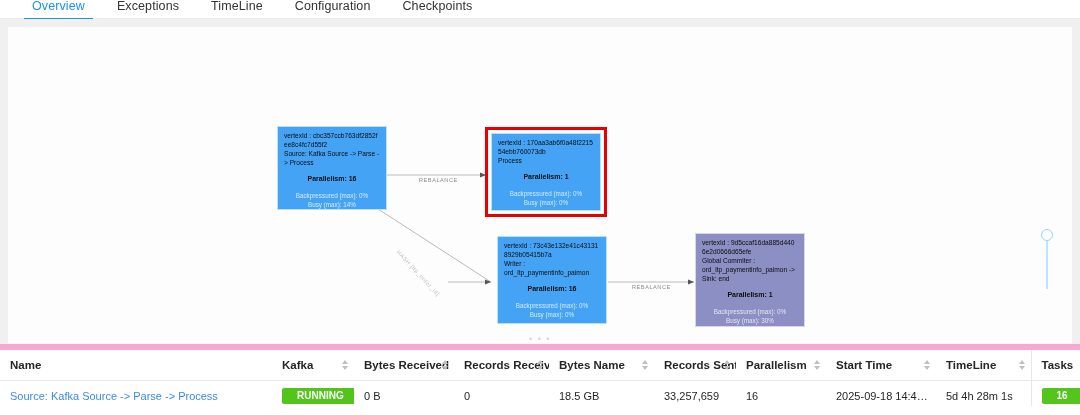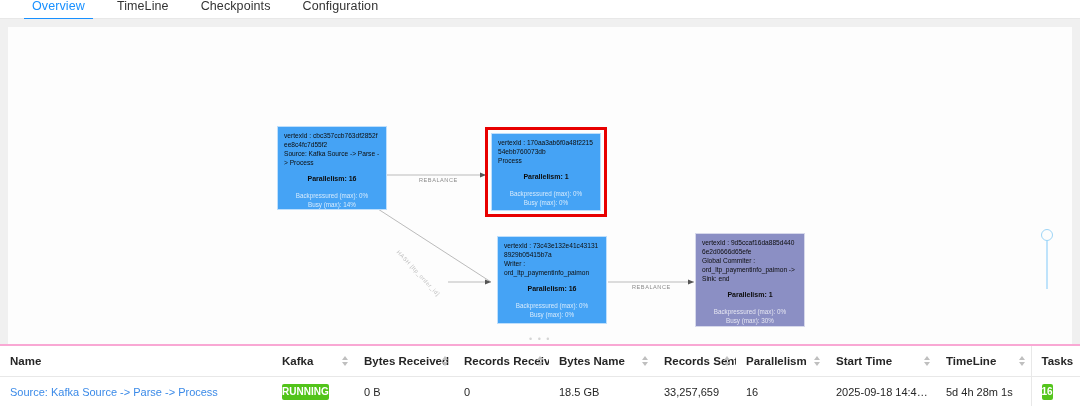--- a/index.html
+++ b/index.html
@@ -137,21 +137,21 @@
     justify-content: center;
     cursor: ns-resize;
     letter-spacing: 1.5px;
     color: #d5d5d5;
     font-size: 9px;
     line-height: 1;
   }
 
   
   .table-wrap {
-    border-top: 2px solid #f9a8d4;
+    border-top: 6px solid #f9a8d4;
     background: #ffffff;
     height: 62px;
     overflow: hidden;
   }
   table { width: 100%; border-collapse: collapse; table-layout: fixed; }
   thead th {
     font-size: 11.5px;
     font-weight: bold;
     color: #262626;
     text-align: left;
@@ -192,34 +192,35 @@
     vertical-align: middle;
   }
   tbody td.divider-left { border-left: 1px solid #e8e8e8; }
   .link { color: #3b8ae8; cursor: pointer; }
   .badge {
     display: inline-block;
     background: #52c41a;
     color: #ffffff;
     font-size: 10px;
     font-weight: bold;
-    padding: 1px 0;
+    padding: 1px 15px;
     line-height: 14px;
     border-radius: 2px;
   }
   .badge.tasks { background: #54c51c; }
 </style>
 </head>
 <body>
 
 <div class="tabbar">
   <div class="tab active">Overview</div>
+  <div class="tab">Exceptions</div>
   <div class="tab">TimeLine</div>
+  <div class="tab">Configuration</div>
   <div class="tab">Checkpoints</div>
-  <div class="tab">Configuration</div>
 </div>
 <div class="tabbar-rule"></div>
 
 <div class="canvas-wrap">
   <div class="canvas">
 
     <svg class="edges" viewBox="0 0 1064 317" preserveAspectRatio="none">
 
       <line x1="378" y1="148" x2="478" y2="148" stroke="#9e9e9e" stroke-width="0.7"></line>
       <polygon points="478,148 472,145.4 472,150.6" fill="#555"></polygon>

